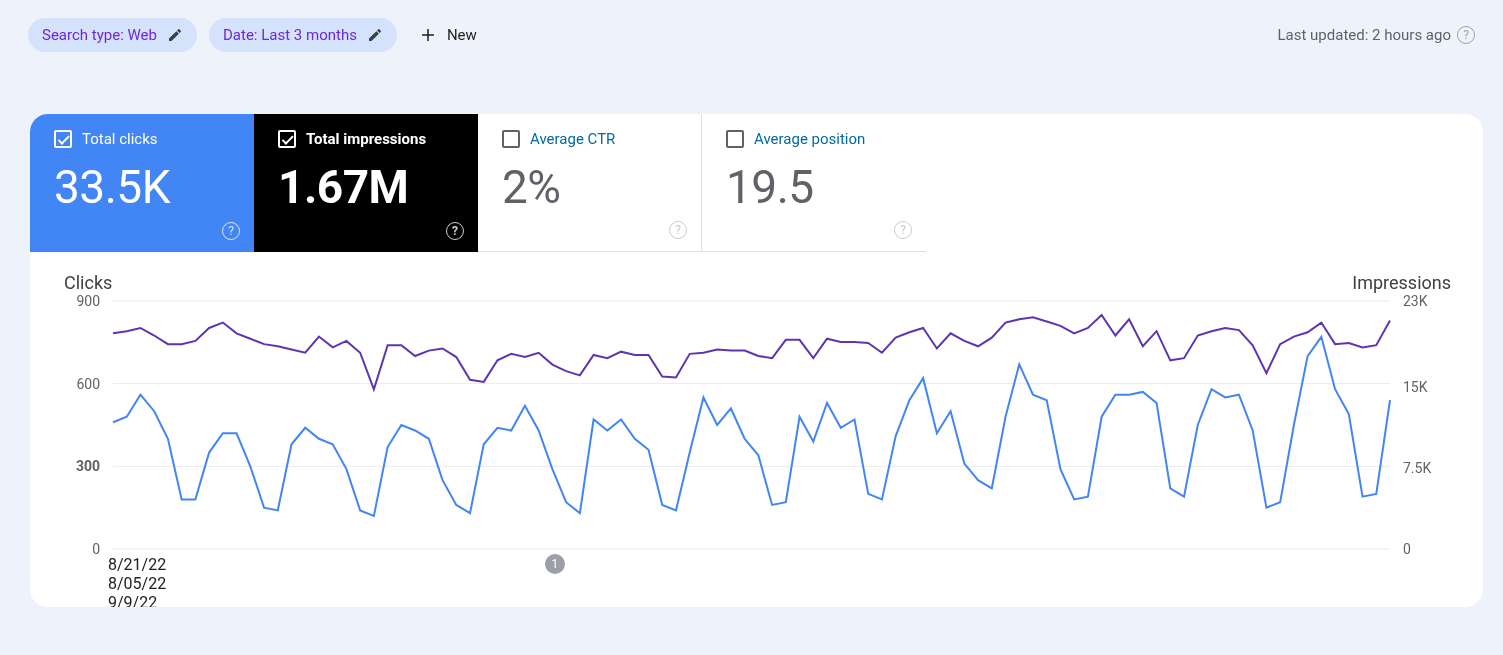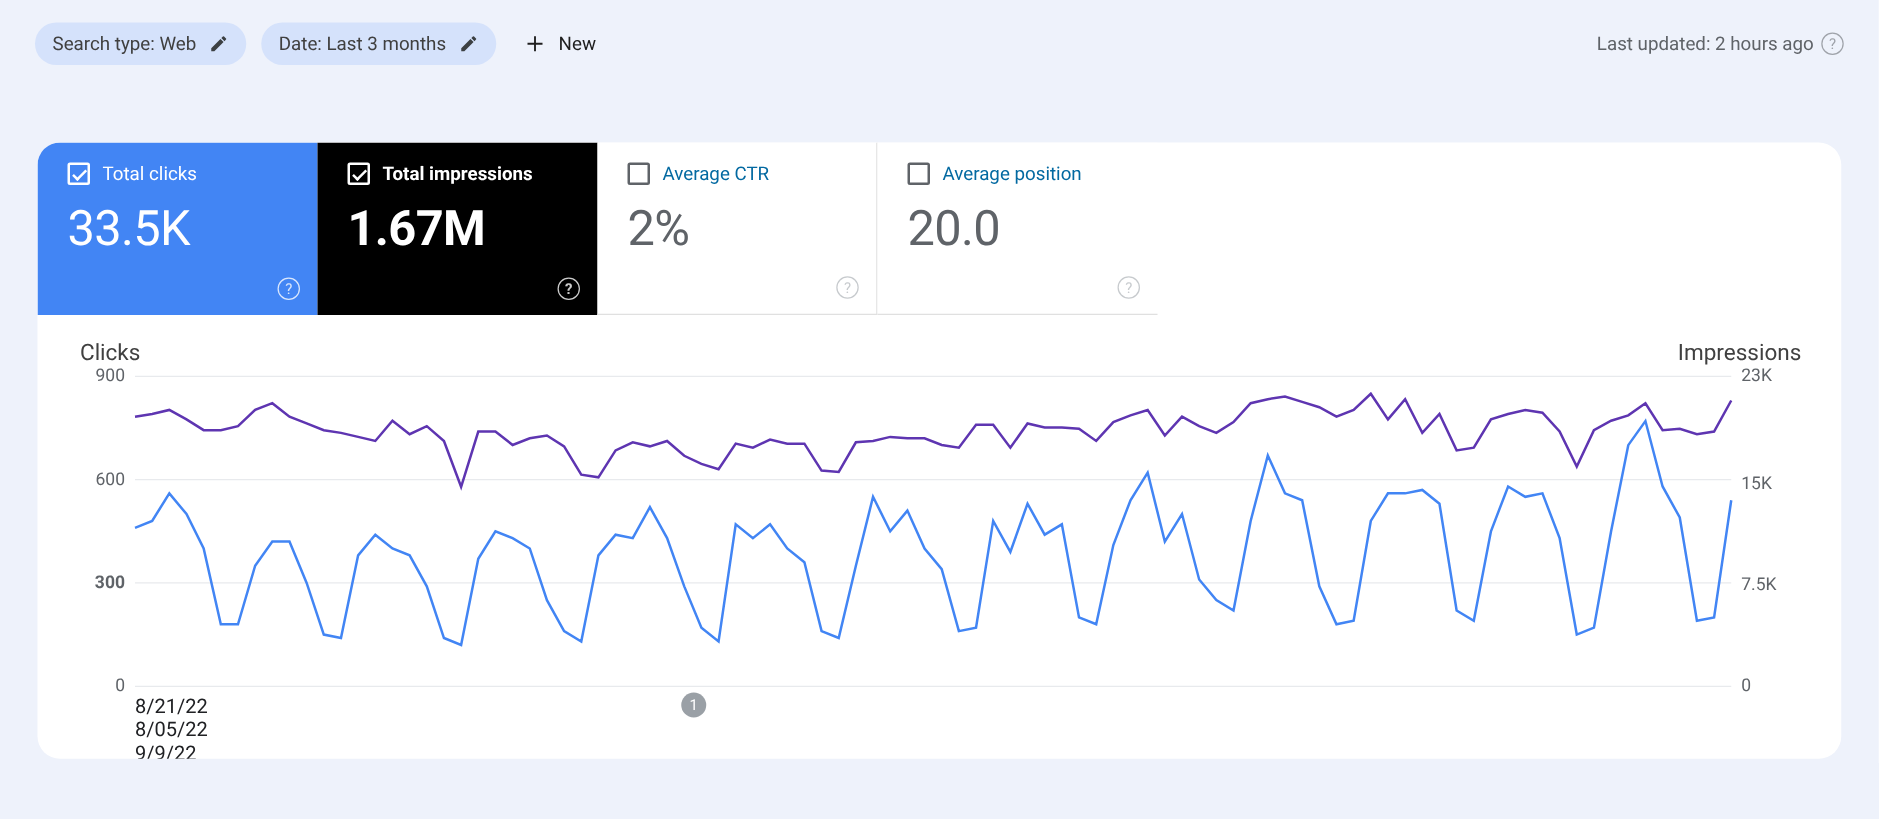--- a/index.html
+++ b/index.html
@@ -16,21 +16,21 @@
     padding: 18px 28px 12px 28px;
   }
   .chip {
     display: flex;
     align-items: center;
     background: #d5e2fb;
     border-radius: 999px;
     padding: 8px 14px;
     margin-right: 12px;
     font-size: 15px;
-    color: #404040;
+    color: #6d28d9;
     cursor: pointer;
   }
   .chip .pencil { margin-left: 10px; width:16px; height:16px; }
   .new-btn {
     display: flex;
     align-items: center;
     font-size: 15px;
     color: #1f1f1f;
     cursor: pointer;
     margin-left: 10px;
@@ -38,41 +38,41 @@
   .new-btn .plus { width:18px; height:18px; margin-right:10px; stroke:#1f1f1f; }
   .updated {
     margin-left: auto;
     color: #5f6368;
     font-size: 15px;
     display:flex;
     align-items:center;
   }
   .updated .help { margin-left:6px; }
   .card {
-    margin: 50px 30px 20px 30px;
+    margin: 50px 20px 20px 30px;
     background: #fff;
     border-radius: 18px;
     overflow: hidden;
   }
   .tiles {
     display: flex;
   }
   .tile {
     width: 224px;
     height: 138px;
     padding: 16px 18px 16px 24px;
     position: relative;
     cursor: pointer;
     border-right: 1px solid #e0e0e0;
   }
   .tile:last-child { border-right: none; }
   .tile.inactive { background:#fff; border-bottom:1px solid #e0e0e0; }
   .tile-row { display:flex; align-items:center; }
   .tile-label { font-size:15px; }
-  .tile-value { font-size: 39px; margin-top: 12px; letter-spacing: -0.5px; }
+  .tile-value { font-size: 46px; margin-top: 12px; letter-spacing: -0.5px; }
   .tile .help {
     position:absolute; bottom:12px; right:14px;
   }
   .checkbox {
     width:18px; height:18px; border:2px solid currentColor; border-radius:2px;
     display:inline-flex; align-items:center; justify-content:center; margin-right:10px;
     flex-shrink:0;
   }
   .checkbox.checked::after {
     content:""; width:4px; height:9px; border:solid #fff; border-width:0 2px 2px 0;
@@ -167,21 +167,21 @@
         <span class="tile-label">Average CTR</span>
       </div>
       <div class="tile-value">2%</div>
       <span class="help help-circle" style="color:#9aa0a6">?</span>
     </div>
     <div class="tile inactive">
       <div class="tile-row">
         <span class="checkbox"></span>
         <span class="tile-label">Average position</span>
       </div>
-      <div class="tile-value">20.0</div>
+      <div class="tile-value">19.5</div>
       <span class="help help-circle" style="color:#9aa0a6">?</span>
     </div>
   </div>
 
   <div class="chart-wrap">
     <div class="chart-headrow">
       <span style="margin-left:18px">Clicks</span>
       <span>Impressions</span>
     </div>
     <div class="plot" id="plot">

